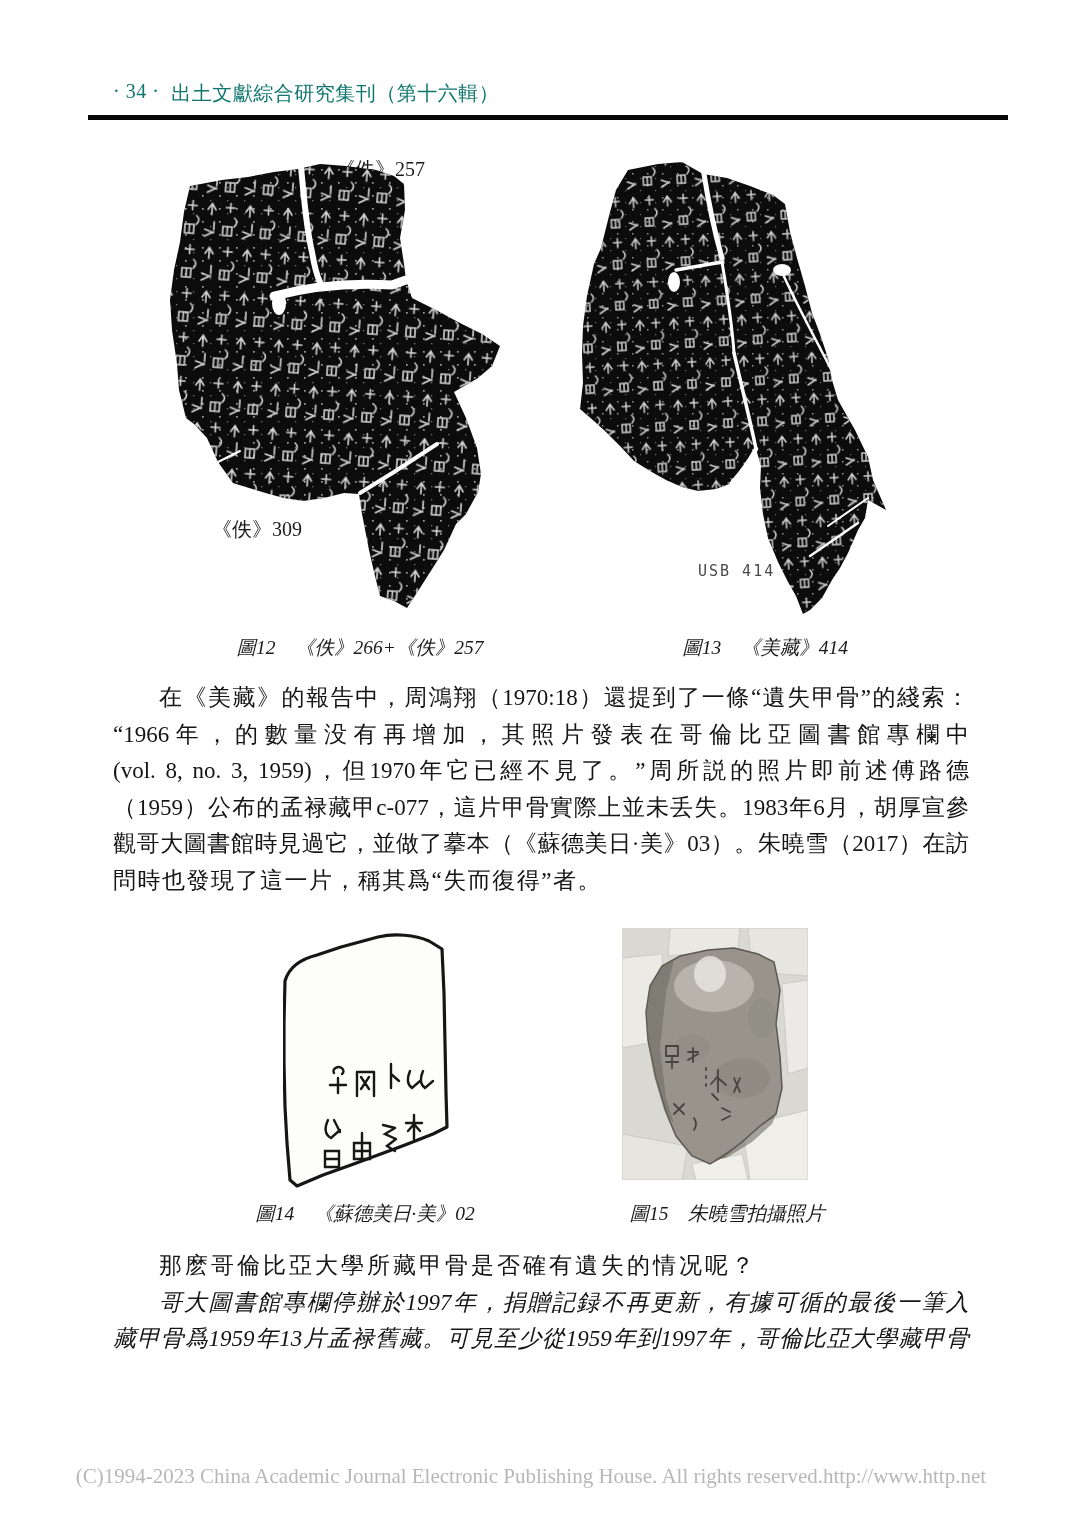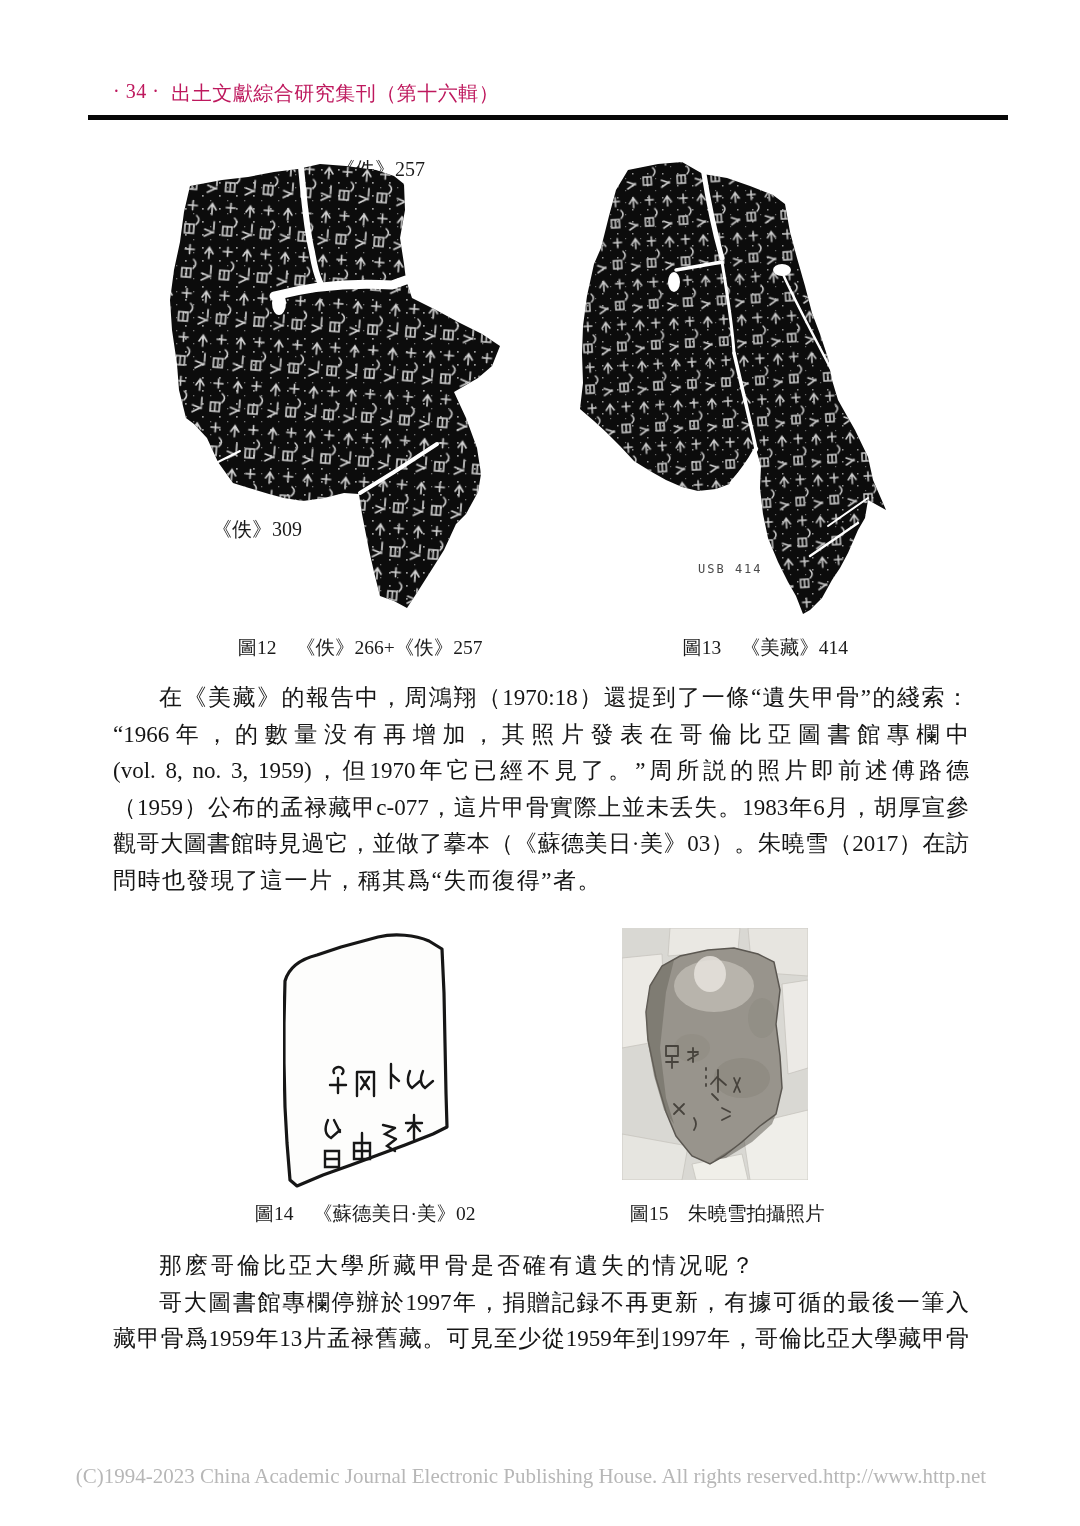--- a/index.html
+++ b/index.html
@@ -2,27 +2,27 @@
 <html><head>
 <meta charset="utf-8">
 <style>
   html,body{margin:0;padding:0;background:#ffffff;}
   .page{
     position:relative;width:1080px;height:1526px;background:#ffffff;overflow:hidden;
     font-family:"Liberation Serif","DejaVu Serif",serif;color:#1b1b1b;
   }
   .abs{position:absolute;}
   
-  .header{position:absolute;left:113px;top:80px;font-size:20px;letter-spacing:.5px;display:flex;gap:12px;color:#be185d;}
+  .header{position:absolute;left:113px;top:80px;font-size:20px;letter-spacing:.5px;display:flex;gap:12px;color:#0f766e;}
   .rule{position:absolute;left:88px;top:115px;width:920px;height:5px;background:#070707;}
   
   .fig-label{position:absolute;font-size:20px;color:#1a1a1a;white-space:pre;}
-  .caption{position:absolute;font-size:19.5px;color:#1a1a1a;text-align:center;white-space:pre;}
+  .caption{position:absolute;font-size:19.5px;color:#1a1a1a;text-align:center;white-space:pre;font-style:italic;}
   .usb{position:absolute;left:698px;top:562px;font-family:"DejaVu Sans Mono","Liberation Mono",monospace;
-       font-size:12px;letter-spacing:2px;color:#4a4a4a;white-space:pre;}
+       font-size:15px;letter-spacing:2px;color:#4a4a4a;white-space:pre;}
   
   .para{position:absolute;left:113px;width:856px;font-size:23px;line-height:36.6px;color:#151515;}
   .line{white-space:nowrap;overflow:visible;}
   .j{text-align:justify;text-align-last:justify;white-space:normal;}
   .ind{text-indent:2em;}
   .sp3{letter-spacing:3px;}
   .sp2{letter-spacing:1.5px;}
   
   .footer{position:absolute;left:22px;top:1464px;width:1018px;display:flex;justify-content:center;
           font-size:21px;color:#b7b7b7;white-space:pre;}
@@ -173,21 +173,21 @@
     </g>
   </svg>
 
   <div class="caption" style="left:165px;top:1200px;width:400px;">圖14　《蘇德美日·美》02</div>
   <div class="caption" style="left:527px;top:1200px;width:400px;">圖15　朱曉雪拍攝照片</div>
 
   <div class="para" style="top:1248px;">
     <div class="line ind sp3">那麽哥倫比亞大學所藏甲骨是否確有遺失的情况呢？</div>
   </div>
 
-  <div class="para" style="top:1284.6px;">
+  <div class="para" style="top:1284.6px;font-style:italic;">
     <div class="line j ind">哥大圖書館專欄停辦於1997年，捐贈記録不再更新，有據可循的最後一筆入</div>
     <div class="line j">藏甲骨爲1959年13片孟禄舊藏。可見至少從1959年到1997年，哥倫比亞大學藏甲骨</div>
   </div>
 
   <div class="footer">
     <span>(C)1994-2023 China Academic Journal Electronic Publishing House. All rights reserved.</span>
     <span>http://www.http.net</span>
   </div>
 
 </div>

